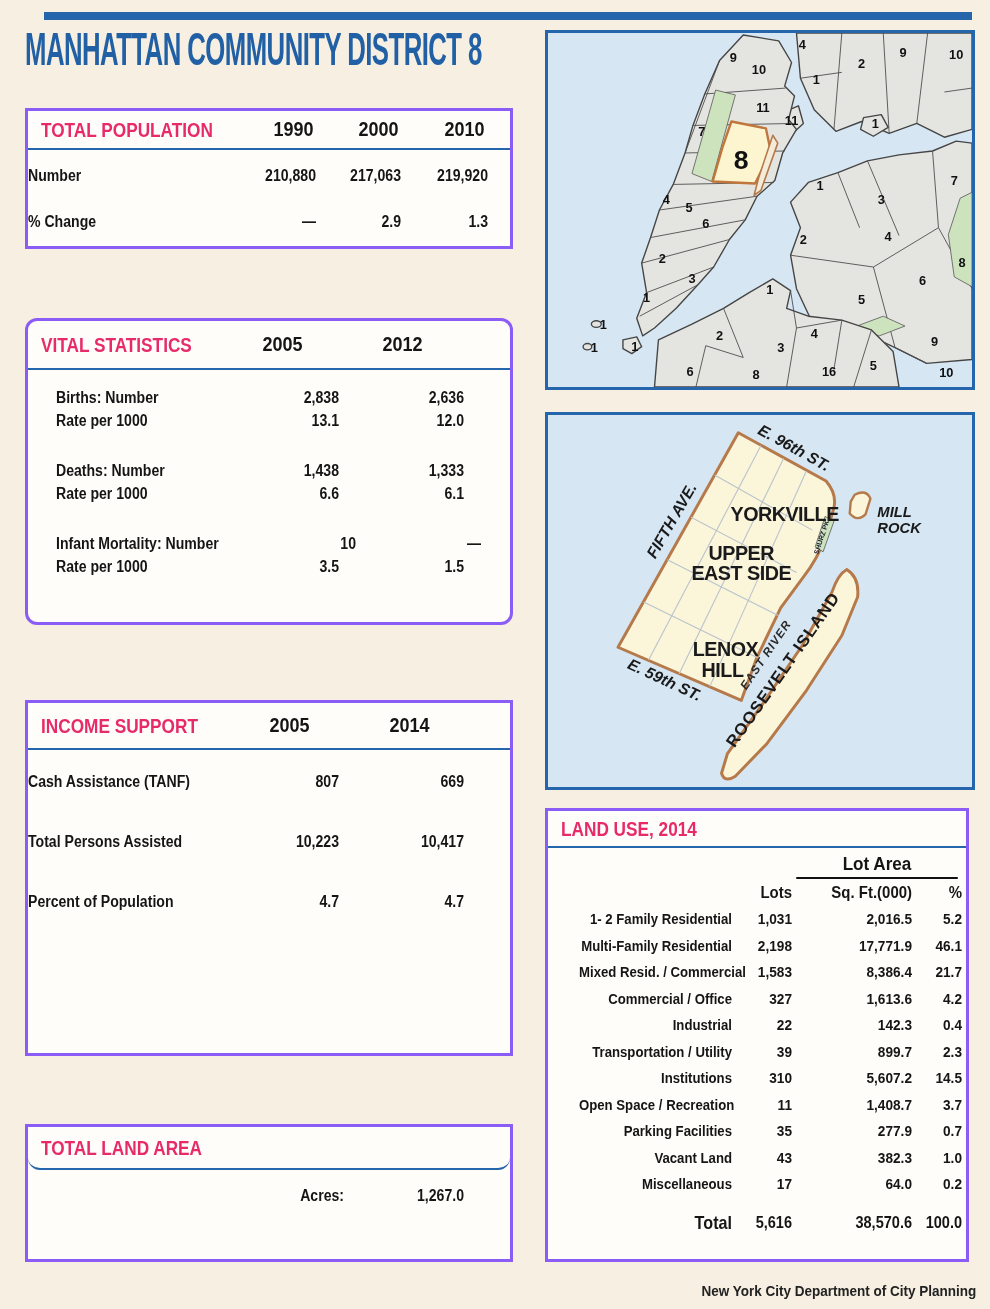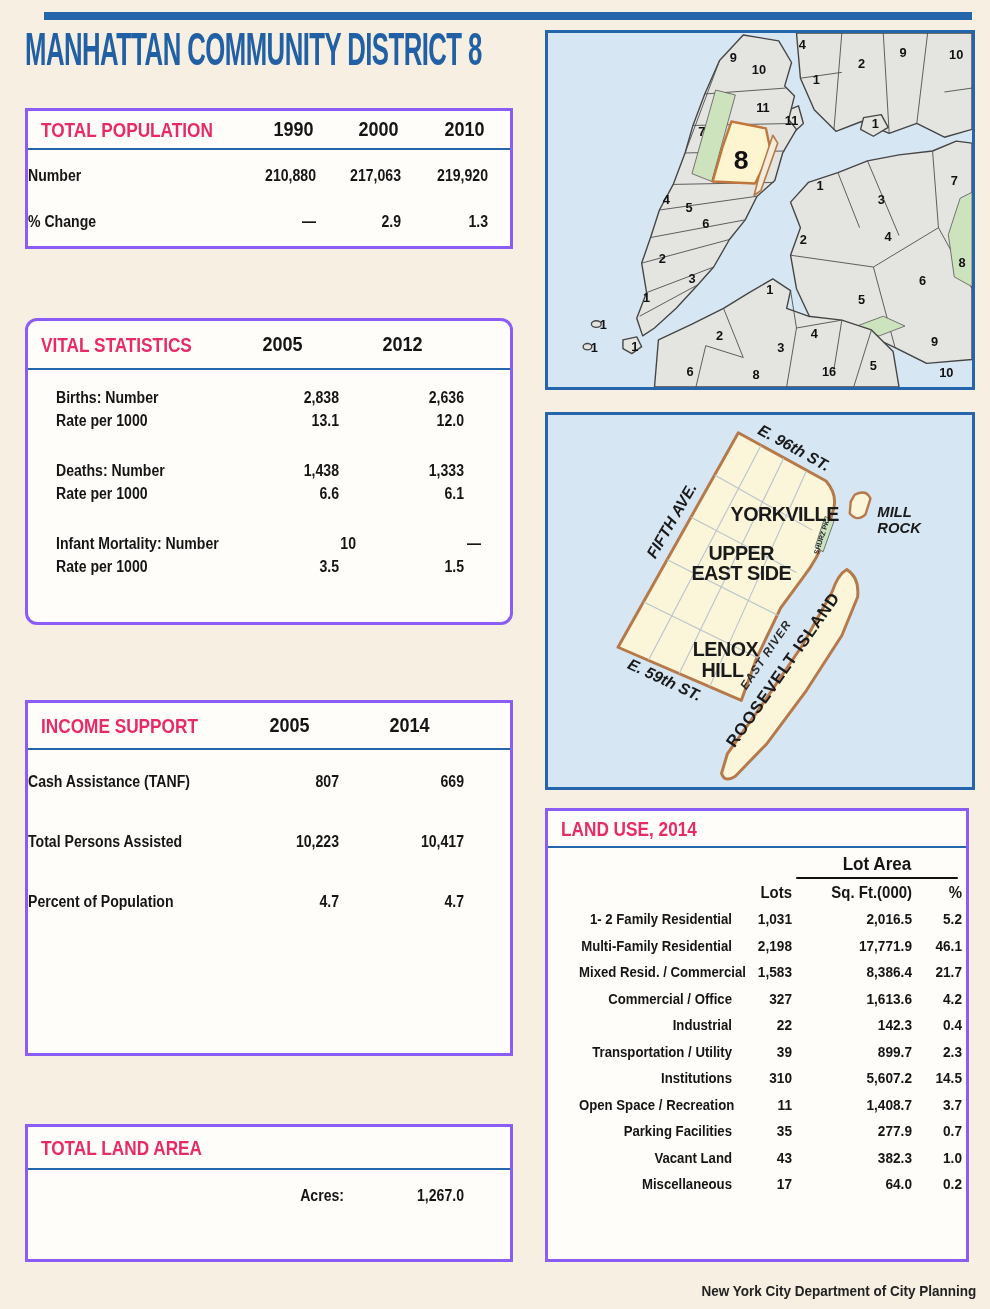--- a/index.html
+++ b/index.html
@@ -37,21 +37,21 @@
   .v-grid{grid-template-columns:1fr 115px 125px;padding-right:46px;}
   #vital .panel-head{height:47px;grid-template-columns:1fr 115px 125px;padding-right:46px;}
   #vital .panel-body{padding-top:16px;margin-left:28px;}
   #vital .row{height:23px;}
   #vital .vgroup{margin-bottom:27px;}
   
   #income .panel-head{height:45px;grid-template-columns:1fr 115px 125px;padding-right:46px;}
   #income .row{height:60px;grid-template-columns:1fr 115px 125px;padding-right:46px;}
   #income .panel-body{padding-top:2px;}
   
-  #larea .panel-head{height:41px;}
+  #larea .panel-head{height:41px;border-radius:12px;}
   #larea .panel-body{padding-top:12px;}
   #larea .row{height:28px;grid-template-columns:1fr 120px;padding-right:46px;}
   #larea .lbl{text-align:right;transform-origin:right center;}
   
   .lu-grid{display:grid;grid-template-columns:180px 60px 120px 50px;padding:0 5px 0 4px;align-items:center;}
   #luse .panel-head{height:35px;grid-template-columns:1fr;}
   #luse .panel-body{padding-top:4px;}
   .lu-lotarea{grid-column:3/5;text-align:center;font-weight:bold;font-size:18px;
               border-bottom:2px solid #111;padding-bottom:2px;transform:scaleX(0.95);}
   .lu-ghead{height:28px;}
@@ -381,16 +381,22 @@
       <span class="lu-num">43</span>
       <span class="lu-num">382.3</span>
       <span class="lu-num">1.0</span>
     </div>
     <div class="lu-grid lu-row">
       <span class="lu-lbl">Miscellaneous</span>
       <span class="lu-num">17</span>
       <span class="lu-num">64.0</span>
       <span class="lu-num">0.2</span>
     </div>
+    <div class="lu-grid lu-row lu-total">
+      <span class="lu-lbl">Total</span>
+      <span class="lu-num">5,616</span>
+      <span class="lu-num">38,570.6</span>
+      <span class="lu-num">100.0</span>
+    </div>
   </div>
 </section>
 
 <div class="footer">New York City Department of City Planning</div>
 
 </body></html>

